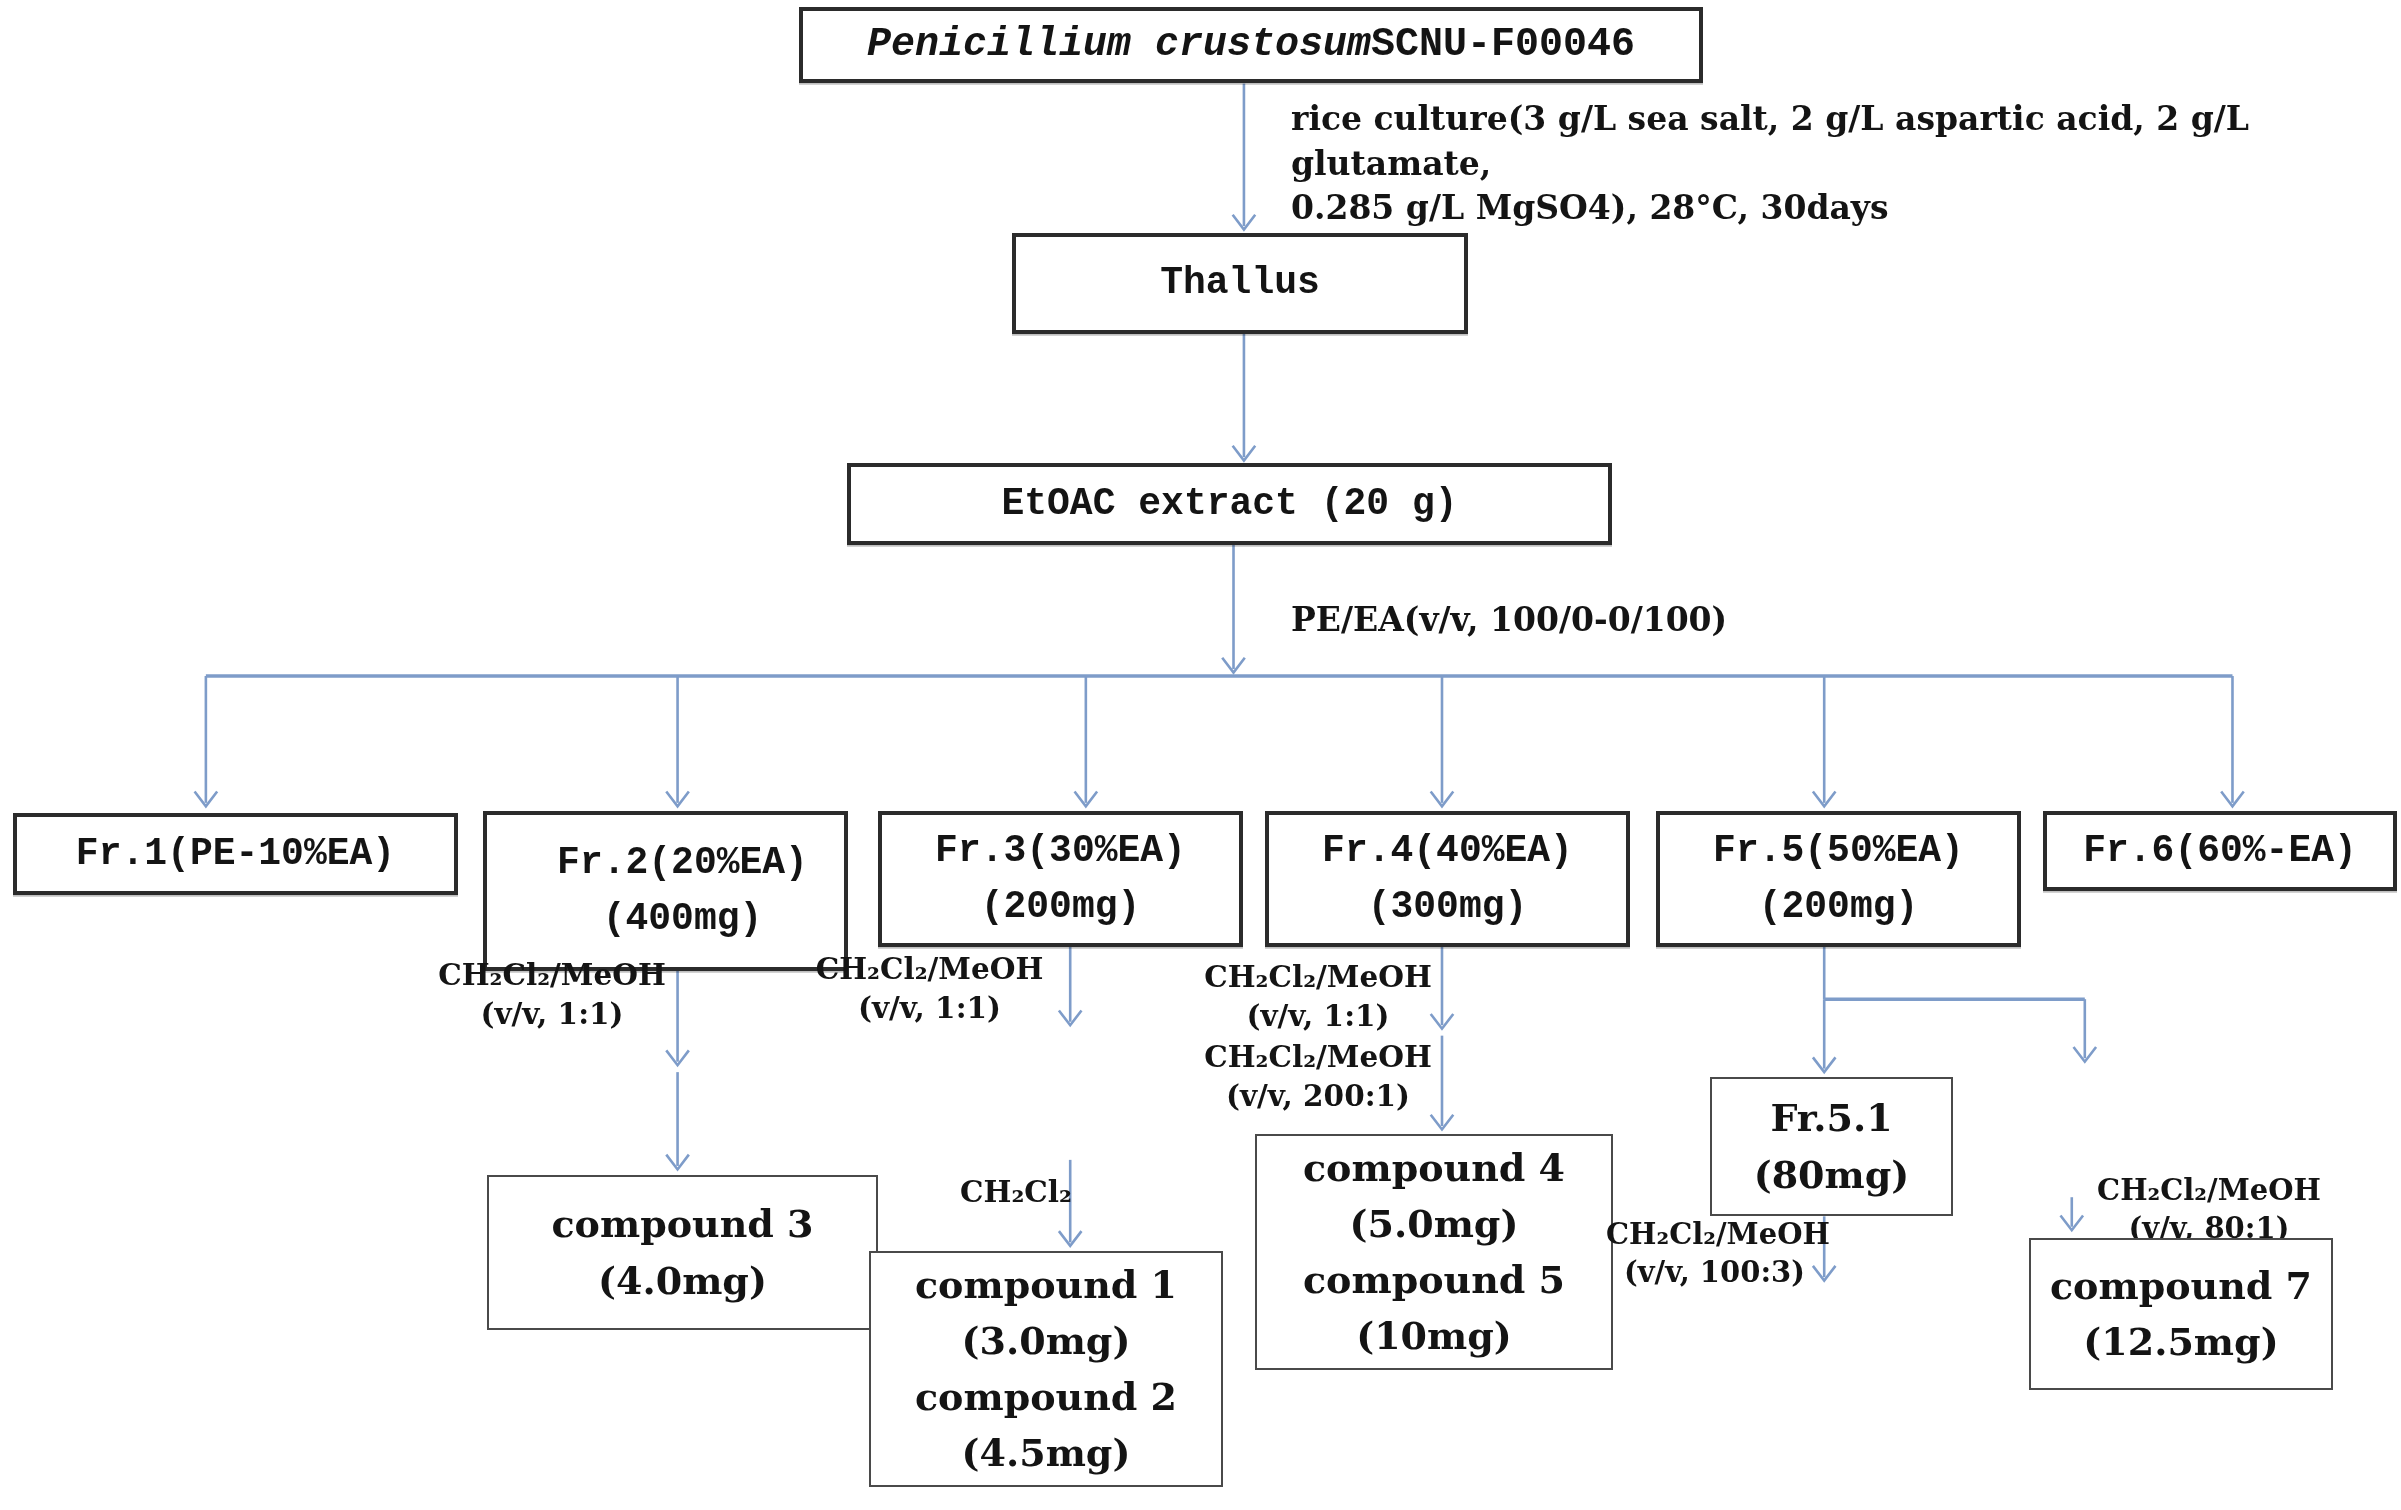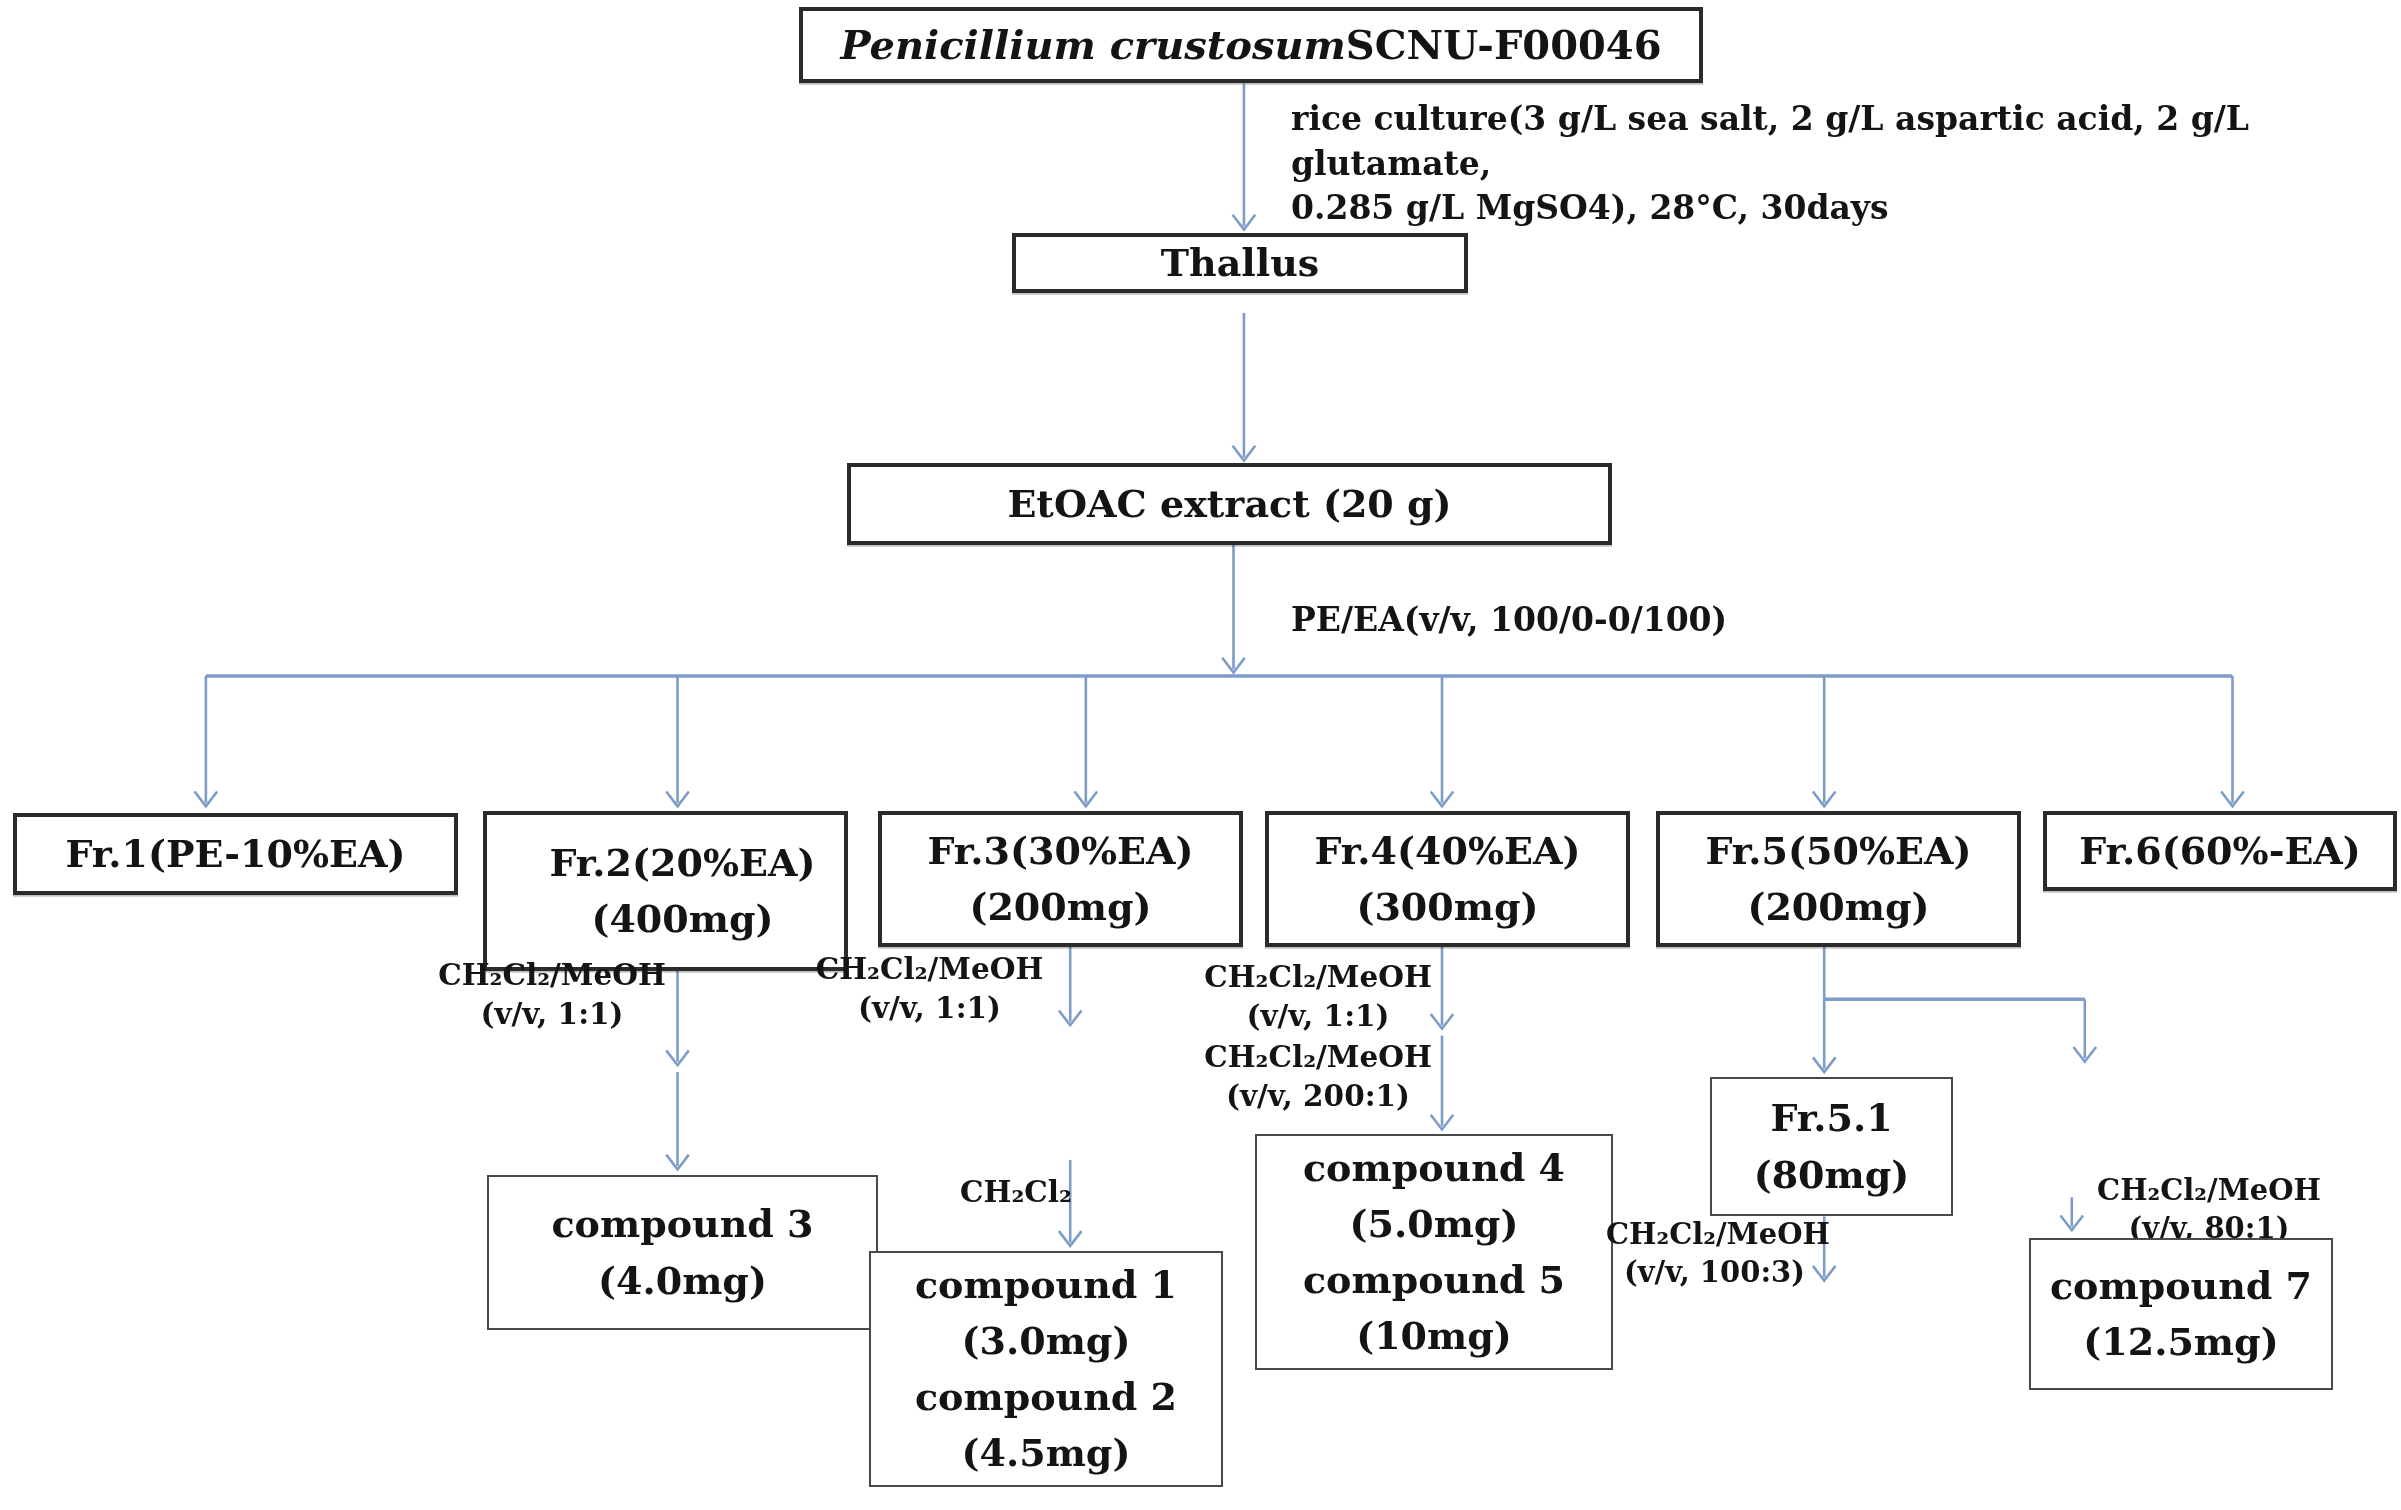--- a/index.html
+++ b/index.html
@@ -6,21 +6,21 @@
   #canvas{
     position:relative;width:2401px;height:1511px;background:#ffffff;overflow:hidden;
     font-family:"DejaVu Serif","Liberation Serif",serif;font-weight:bold;color:#141414;
   }
   #connectors{position:absolute;left:0;top:0;width:2401px;height:1511px;}
   .box{
     position:absolute;display:flex;align-items:center;justify-content:center;
     background:#ffffff;border:3.5px solid #3f3f3f;box-sizing:border-box;
     text-align:center;white-space:pre-line;font-size:38px;line-height:1.48;
   }
-  .heavy{border-width:4.3px;border-color:#2b2b2b;box-shadow:0 1.7px 0 rgba(0,0,0,0.25);}
+  .heavy{border-width:4.3px;border-color:#2b2b2b;box-shadow:0 1.7px 0 rgba(0,0,0,0.25);font-family:Liberation Mono, monospace;}
   .light{border-width:2.6px;border-color:#4a4a4a;}
   .lbl{
     position:absolute;text-align:center;white-space:pre-line;
     font-size:29.5px;line-height:1.32;
   }
   .note{font-size:33px;line-height:1.35;text-align:left;margin-left:17px;}
   .ttl{font-size:40px;}
   .italic{font-style:italic;}
 </style>
 </head>
@@ -85,21 +85,21 @@
     </g>
   </svg>
 
   <div class="box heavy ttl" style="left:799px;top:7px;width:904px;height:76px;">
     <span class="italic">Penicillium crustosum</span><span> SCNU-F00046</span>
   </div>
 
   <div class="lbl note" style="left:1274px;top:97px;width:1103px;">rice culture(3 g/L sea salt, 2 g/L aspartic acid, 2 g/L glutamate,
 0.285 g/L MgSO4), 28°C, 30days</div>
 
-  <div class="box heavy" style="left:1012px;top:233px;width:456px;height:60px;">Thallus</div>
+  <div class="box heavy" style="left:1012px;top:233px;width:456px;height:101px;">Thallus</div>
 
   <div class="box heavy" style="left:847px;top:463px;width:765px;height:82px;">EtOAC extract (20 g)</div>
 
   <div class="lbl note" style="left:1274px;top:598px;width:608px;">PE/EA(v/v, 100/0-0/100)</div>
 
   <div class="box heavy" style="left:13px;top:813px;width:445px;height:82px;">Fr.1(PE-10%EA)</div>
   <div class="box heavy" style="left:483px;top:811px;width:365px;height:160px;padding-left:34px;">Fr.2(20%EA)
 (400mg)</div>
   <div class="box heavy" style="left:878px;top:811px;width:365px;height:136px;">Fr.3(30%EA)
 (200mg)</div>

